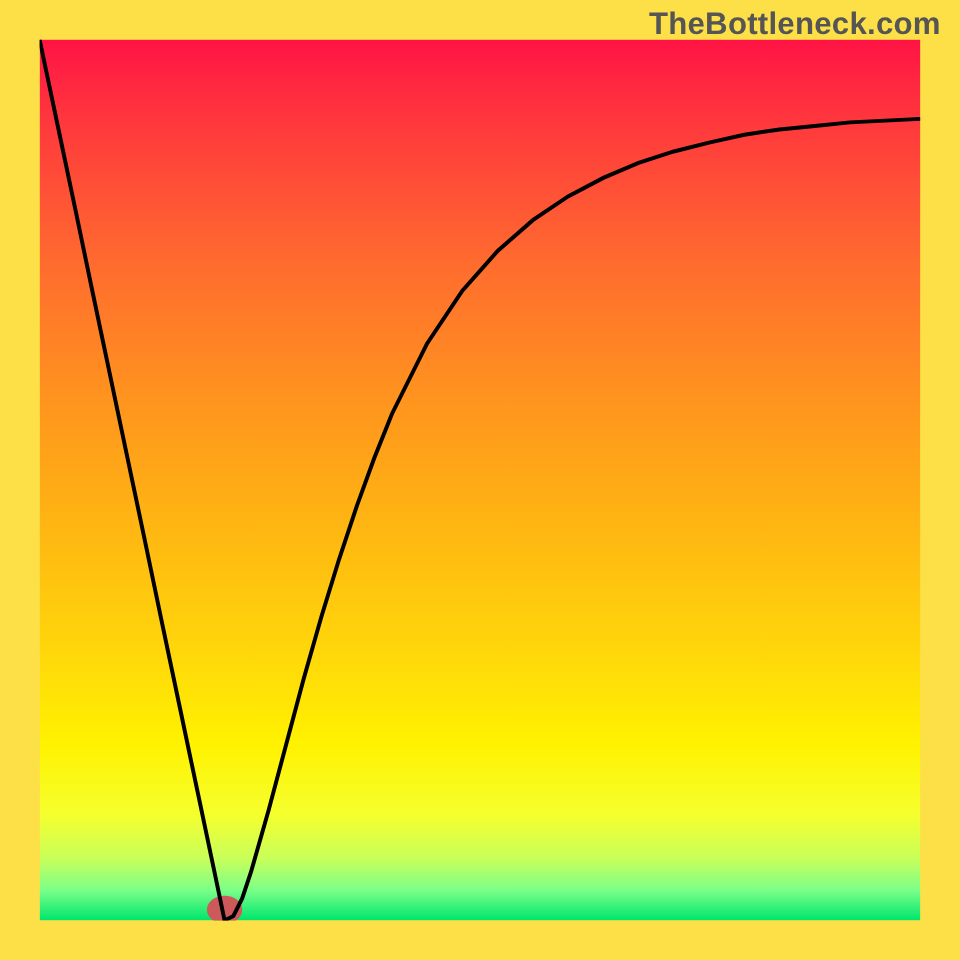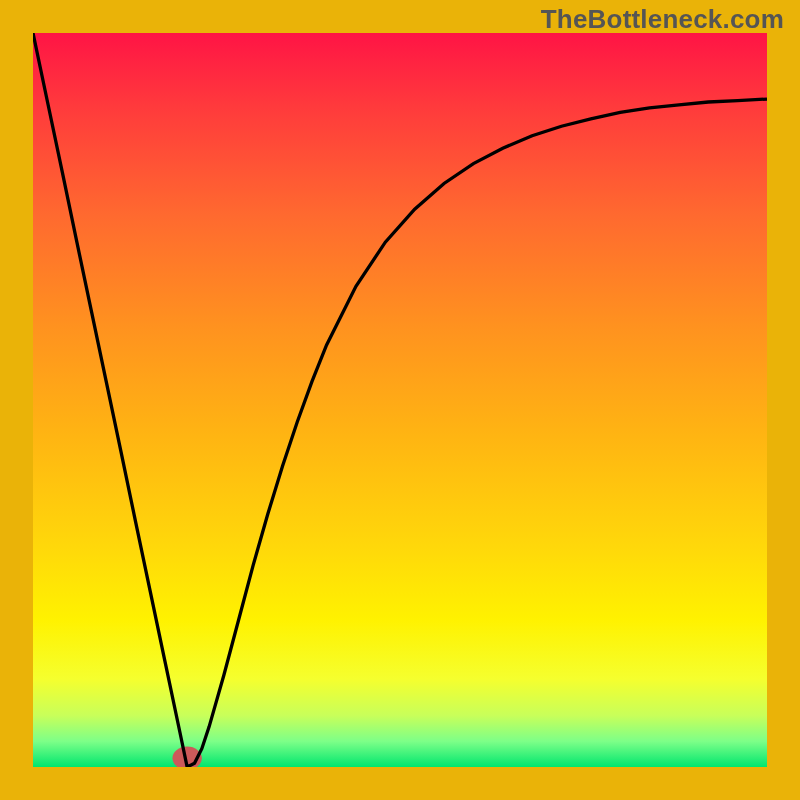--- a/index.html
+++ b/index.html
@@ -8,21 +8,21 @@
     width: 800px;
     height: 800px;
     background: #000;
     overflow: hidden;
     font-family: Arial, Helvetica, sans-serif;
   }
   .frame {
     position: relative;
     width: 800px;
     height: 800px;
-    background: #eab308;
+    background: #fde047;
     text-align: center;
   }
   .watermark {
     position: absolute;
     top: 4px;
     right: 16px;
     color: #555;
     font-size: 26px;
     font-weight: bold;
     letter-spacing: 0.2px;

